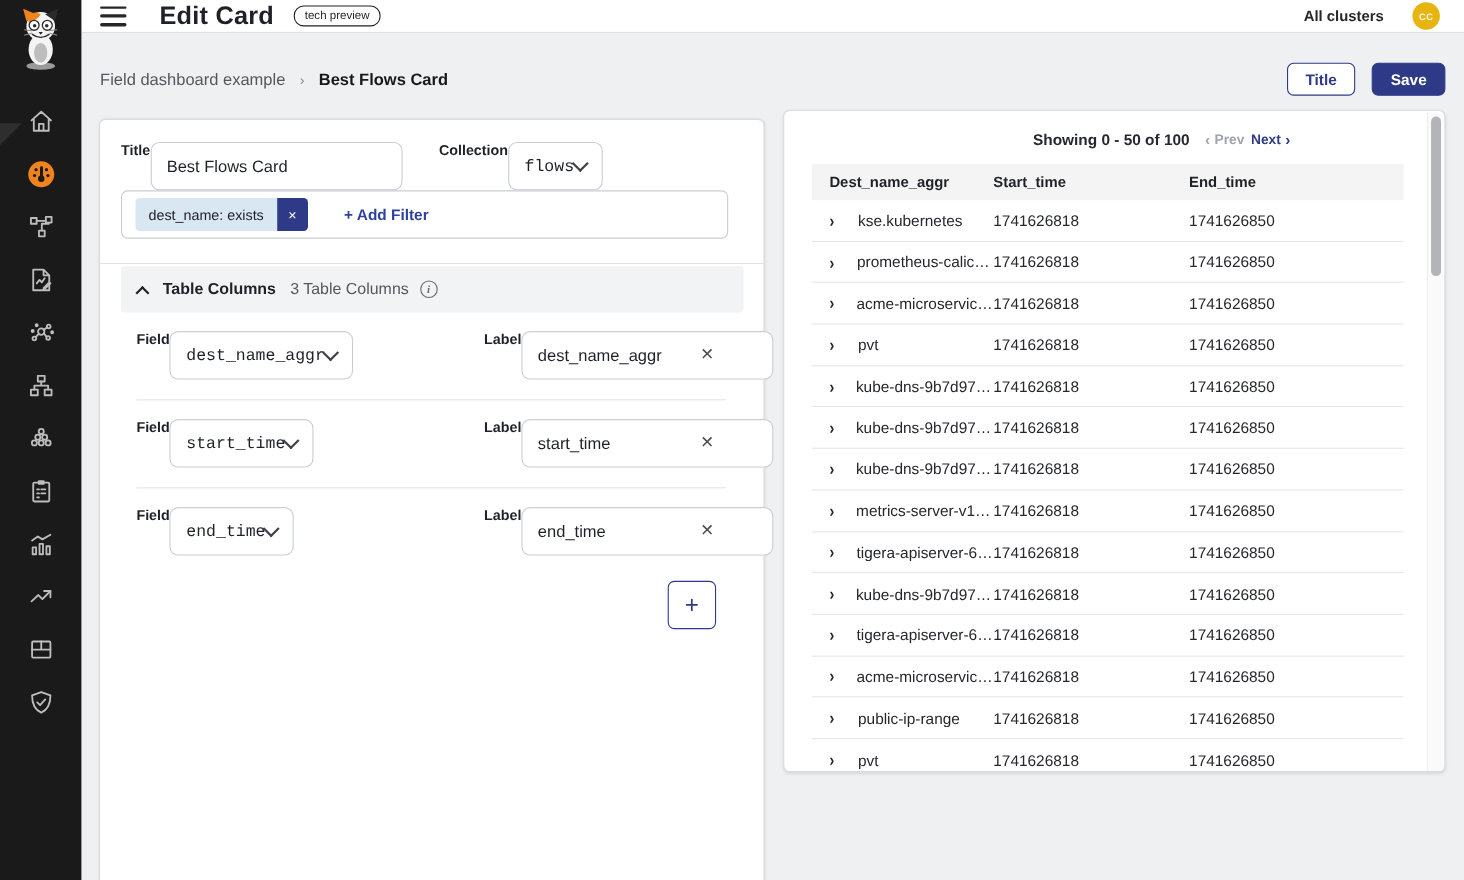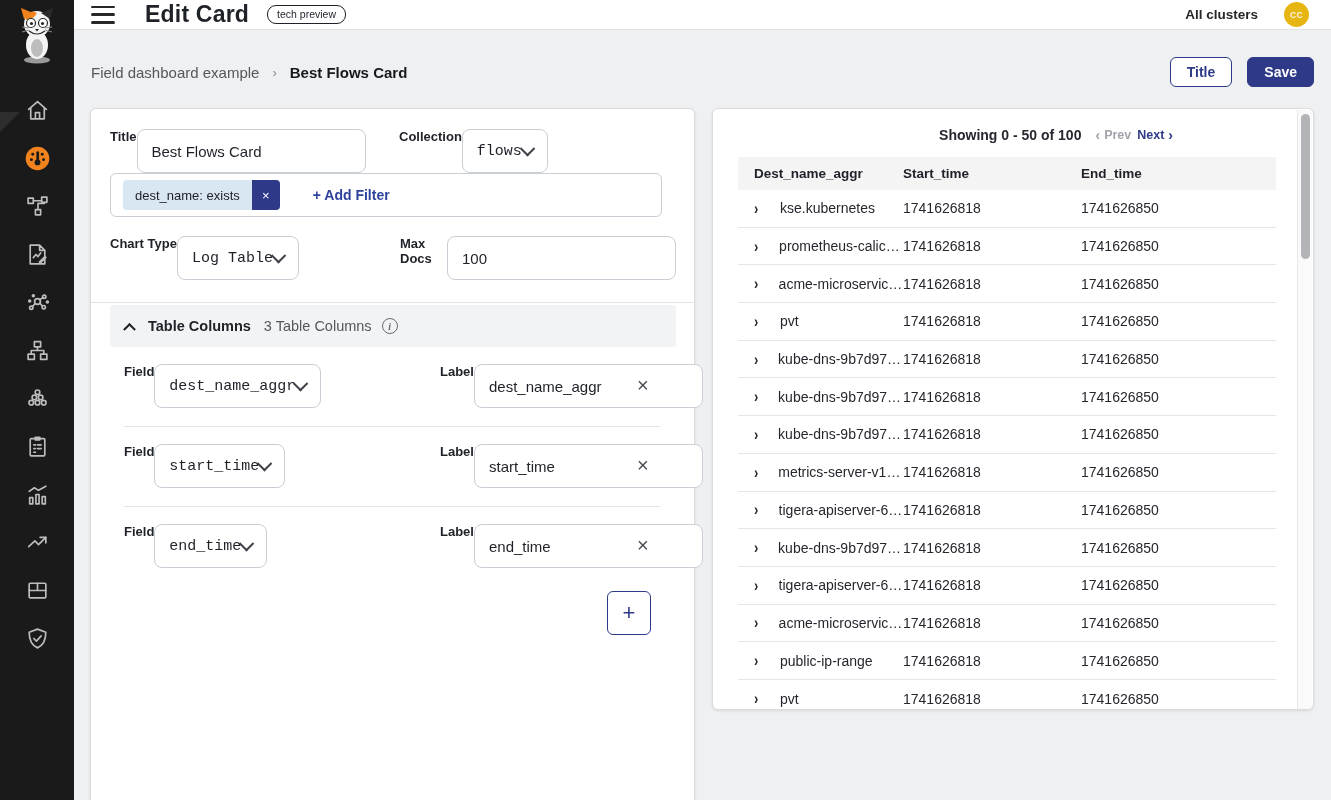--- a/index.html
+++ b/index.html
@@ -35,21 +35,21 @@
   .crumb-current { color:#17181d; font-weight:700; }
   .crumb-actions { margin-left:auto; margin-right:17px; display:flex; gap:15px; }
   .btn { height:30px; border-radius:6px; font-size:14px; font-weight:600; padding:0 16px; cursor:pointer;
     font-family:"Liberation Sans", sans-serif; display:flex; align-items:center; }
   .btn-outline { background:#ffffff; border:1.4px solid #2e3a87; color:#2e3a87; }
   .btn-solid { background:#2e3a87; border:1.4px solid #2e3a87; color:#ffffff; }
 
   
   .card { background:#ffffff; border:1px solid #dcdcdf; border-radius:6px; box-shadow:0 1px 3px rgba(0,0,0,.10); position:absolute; }
   .card-form { left:90px; top:108px; width:605px; height:700px; padding:20px 18px 0 19px; }
-  .card-preview { left:712px; top:108px; width:602px; height:602px; overflow:hidden; }
+  .card-preview { left:712px; top:100px; width:602px; height:602px; overflow:hidden; }
 
   
   .frow { display:flex; gap:16px; }
   .fcol { display:flex; flex-direction:row; }
   .flabel { font-size:13px; font-weight:700; color:#1f2128; margin-bottom:9px; }
   .control { height:44px; border:1px solid #c9cdd4; border-radius:8px; background:#fff; font-size:15px; color:#1f2128;
     display:flex; align-items:center; padding:0 14px; font-family:"Liberation Sans", sans-serif; }
   input.control { outline:none; }
   .select { justify-content:space-between; cursor:pointer;font-family:Liberation Mono, monospace; }
   .chev-down { width:11px; height:11px; border:solid #3f4048; border-width:0 2px 2px 0; transform:rotate(45deg) translate(-2px,-2px); }
@@ -262,33 +262,20 @@
   </div>
 
   <div class="filter-box">
     <div class="chip">
       <span class="chip-text">dest_name: exists</span>
       <span class="chip-x">×</span>
     </div>
     <span class="add-filter">+ Add Filter</span>
   </div>
 
-  <div class="frow" style="margin-top:19px;">
-    <div class="fcol" style="width:276px;">
-      <div class="flabel">Chart Type</div>
-      <div class="control select">
-        <span>Log Table</span>
-        <span class="chev-down"></span>
-      </div>
-    </div>
-    <div class="fcol" style="width:278px;">
-      <div class="flabel">Max Docs</div>
-      <input class="control" value="100" style="">
-    </div>
-  </div>
 
   <div class="hr"></div>
 
   <div class="section-head">
     <span class="caret-up"></span>
     <span class="sec-title">Table Columns</span>
     <span class="sec-count">3 Table Columns</span>
     <span class="info-ic">i</span>
   </div>
 

